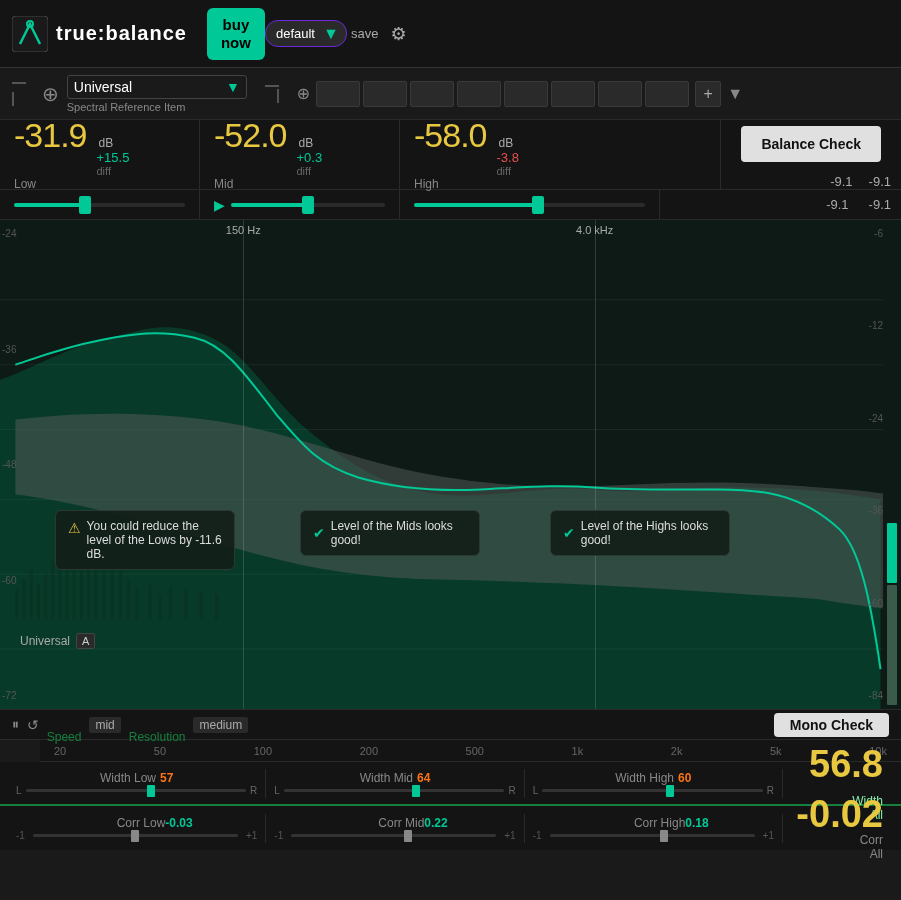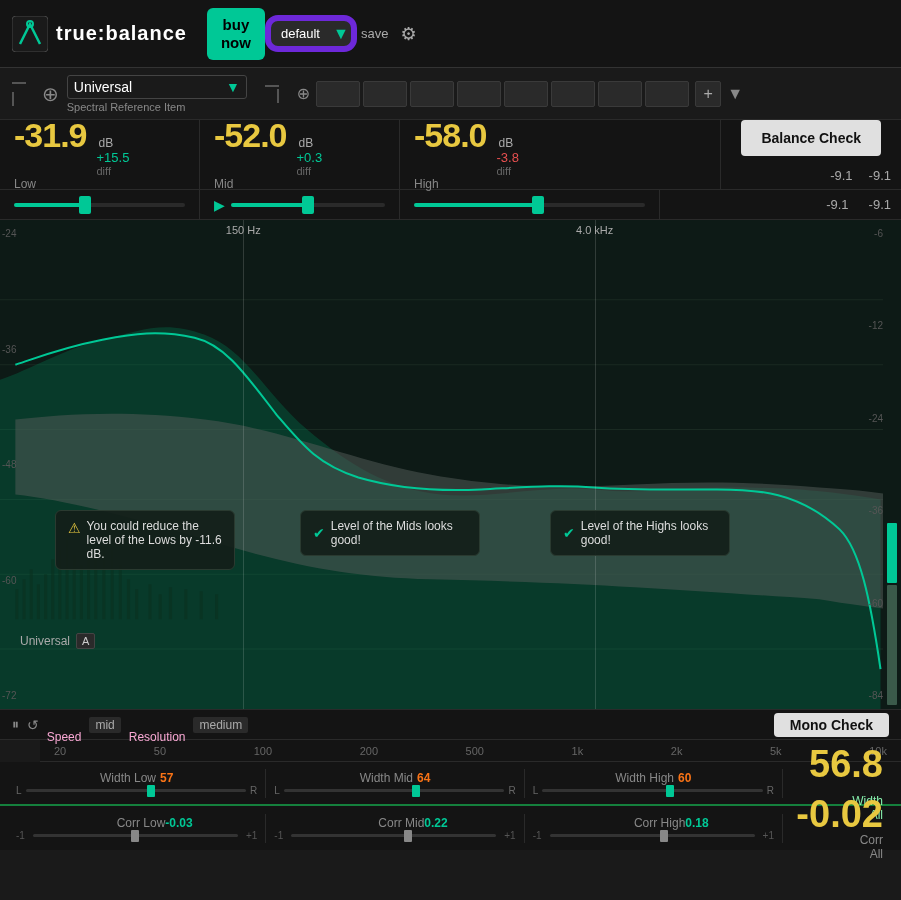--- a/index.html
+++ b/index.html
@@ -50,21 +50,21 @@
       text-align: center;
     }
     .demo-text {
       color: #aaa;
       font-size: 13px;
       margin-left: 16px;
       flex: 1;
     }
     .preset-select {
       background: #2a2a2a;
-      border: 6px solid #6d28d9;
+      border: 1px solid #6d28d9;
       color: #fff;
       padding: 5px 10px;
       font-size: 13px;
       border-radius: 13px;
       appearance: none;
       cursor: pointer;
     }
     .save-btn {
       background: transparent;
       border: none;
@@ -172,21 +172,21 @@
     .meter-section:last-child {
       border-right: none;
     }
     .meter-main {
       display: flex;
       align-items: baseline;
       gap: 4px;
     }
     .meter-value {
       font-size: 34px;
-      font-weight: bold;
+      font-weight: normal;
       color: #e8c840;
       letter-spacing: -1px;
       line-height: 1;
     }
     .meter-db {
       font-size: 12px;
       color: #aaa;
       margin-left: 2px;
     }
     .meter-sub {
@@ -307,21 +307,21 @@
       gap: 8px;
     }
     .pause-btn, .refresh-btn {
       color: #888;
       font-size: 14px;
       cursor: pointer;
       background: none;
       border: none;
     }
     .speed-label, .resolution-label {
-      color: #f9a8d4;
+      color: #15803d;
       font-size: 12px;
       margin-top: 24px;
     }
     .speed-val, .resolution-val {
       color: #aaa;
       font-size: 12px;
       background: #2a2a2a;
       padding: 1px 6px;
       border-radius: 2px;
       cursor: pointer;
@@ -698,21 +698,21 @@
       <span class="meter-value">-58.0</span>
       <div class="meter-sub">
         <span class="meter-db">dB</span>
         <span class="meter-high-diff-val" style="color:#e85050;font-size:13px;">-3.8</span>
         <span class="meter-sub-label">diff</span>
       </div>
     </div>
     <span class="meter-band-label">High</span>
   </div>
 
-  <div style="display:flex;flex-direction:column;align-items:flex-end;justify-content:flex-end;padding:6px 10px;gap:12px;">
+  <div style="display:flex;flex-direction:column;align-items:flex-end;justify-content:flex-start;padding:6px 10px;gap:12px;">
     <button class="balance-check-btn">Balance Check</button>
     <div style="display:flex;gap:16px;">
       <span style="font-size:13px;color:#aaa;">-9.1</span>
       <span style="font-size:13px;color:#aaa;">-9.1</span>
     </div>
   </div>
 </div>
 
 <div class="faders-row">
   <div class="fader-section">

